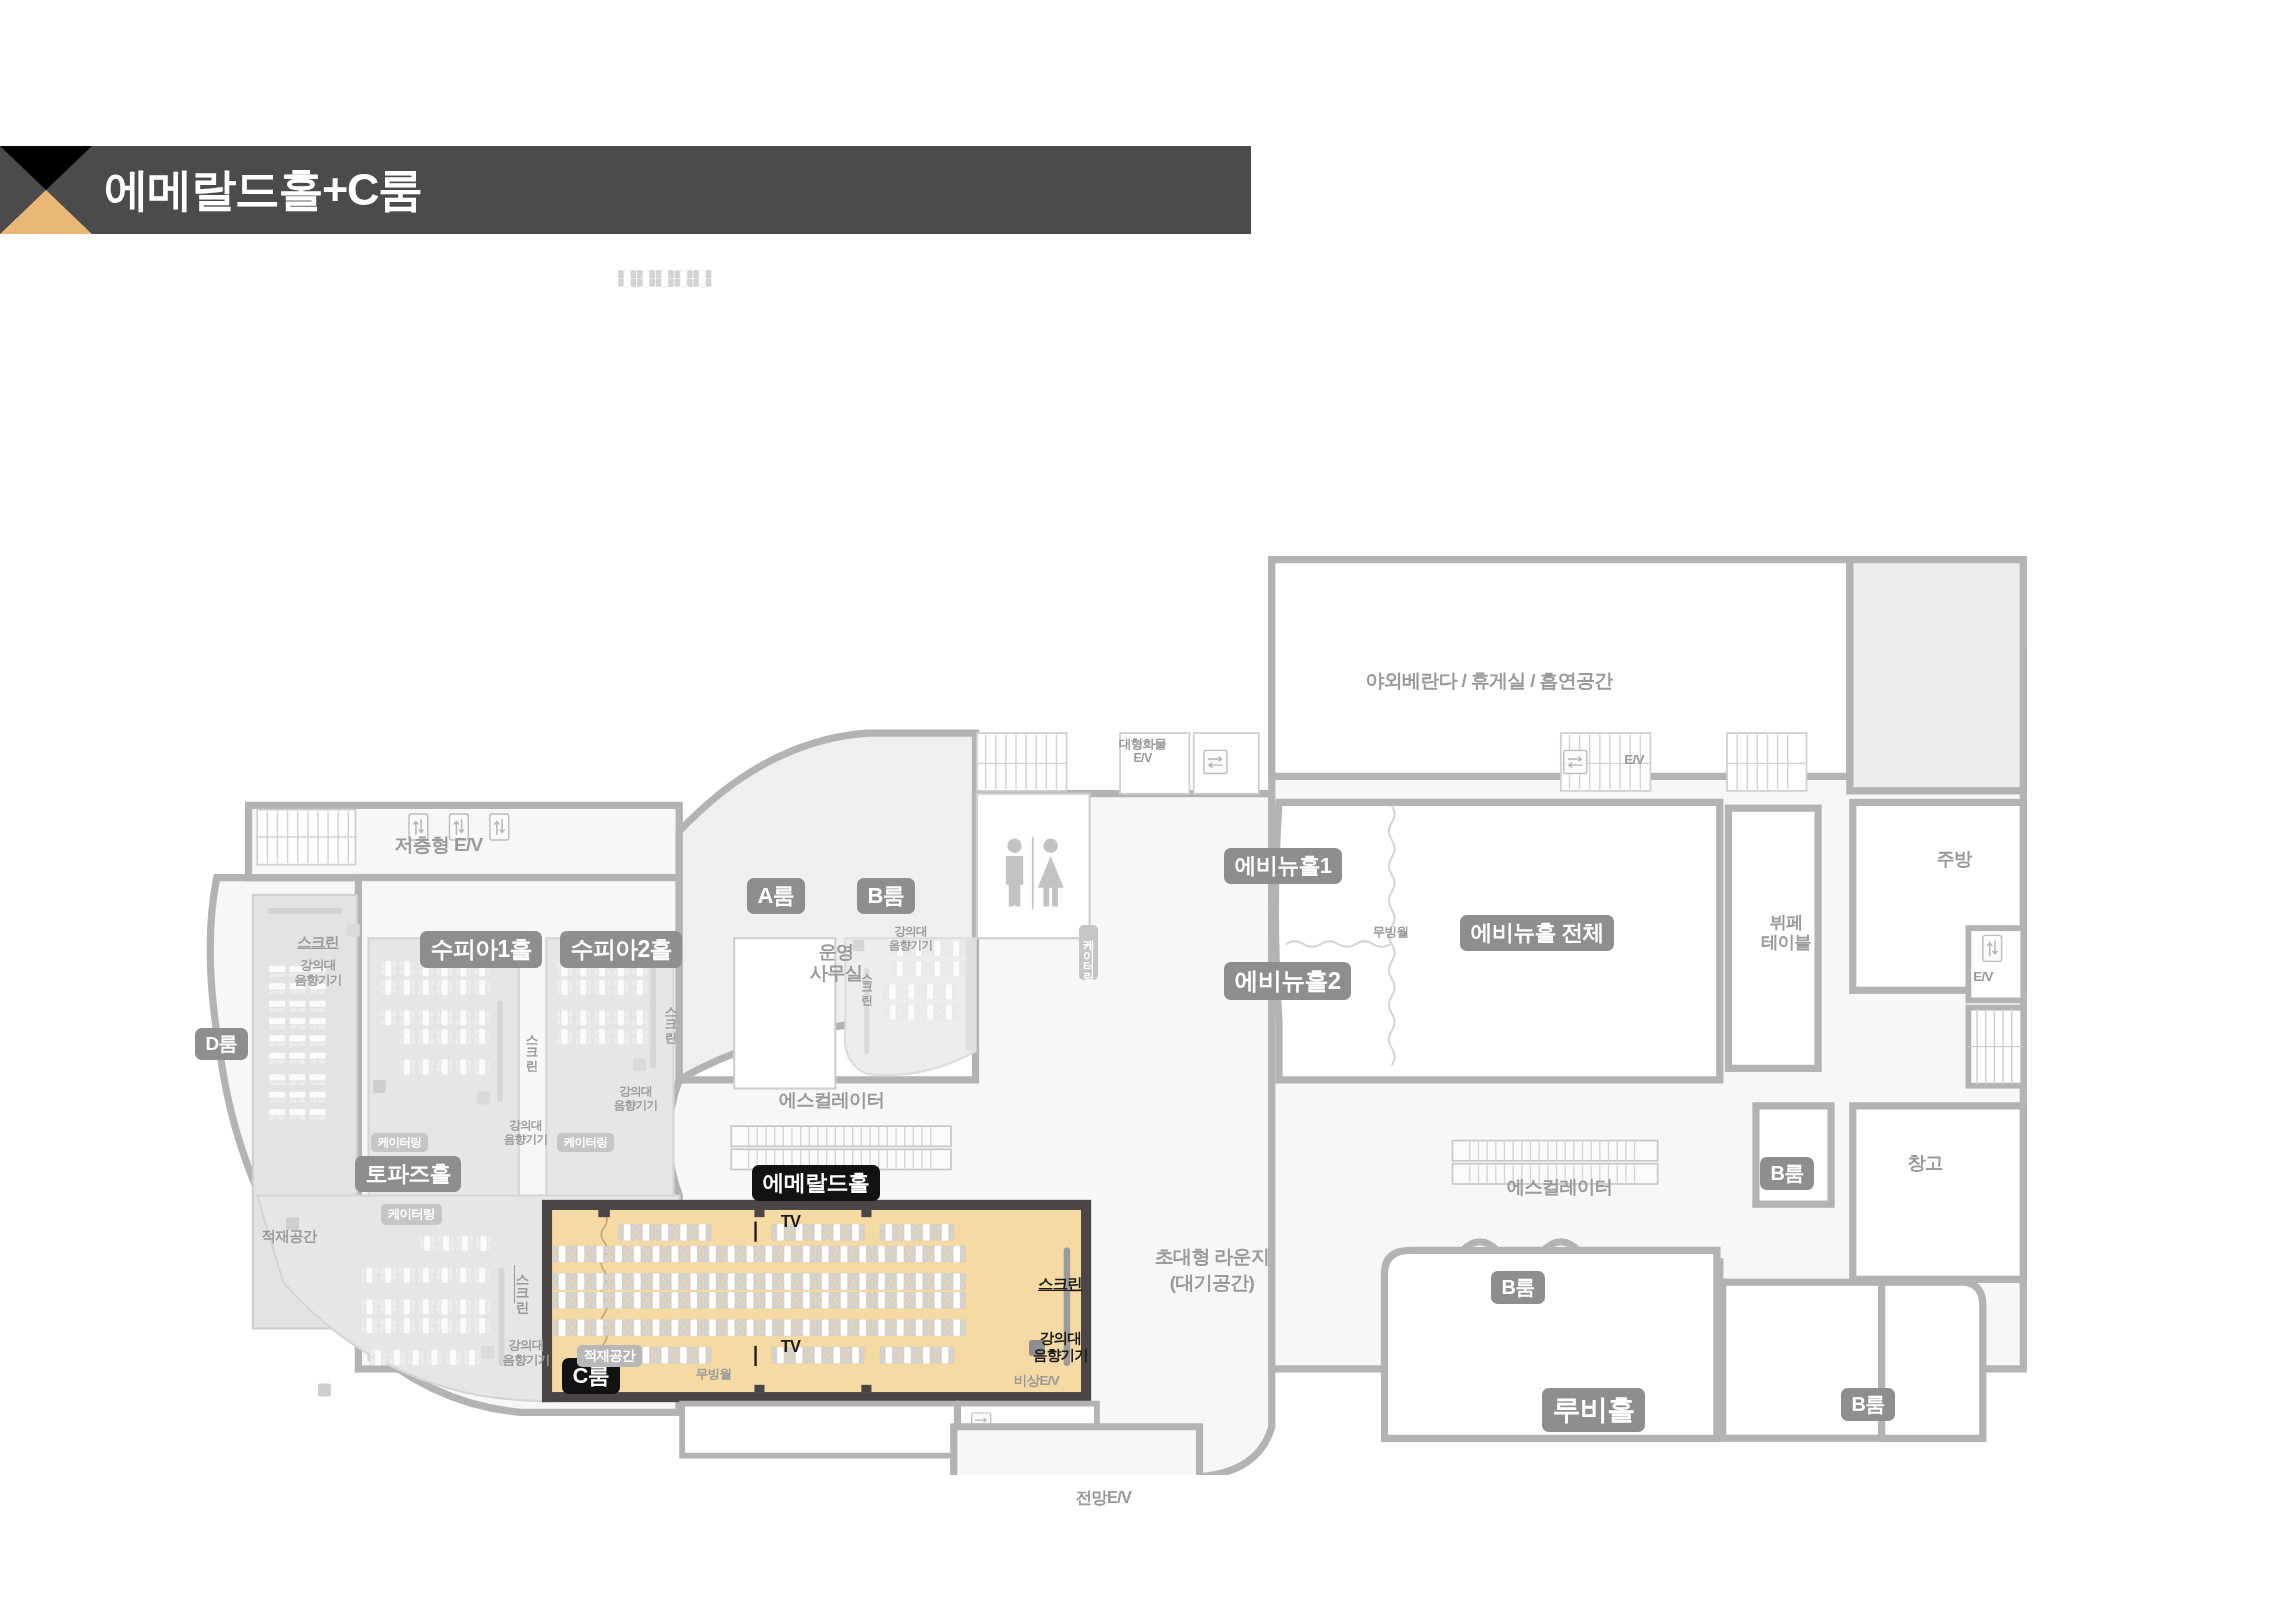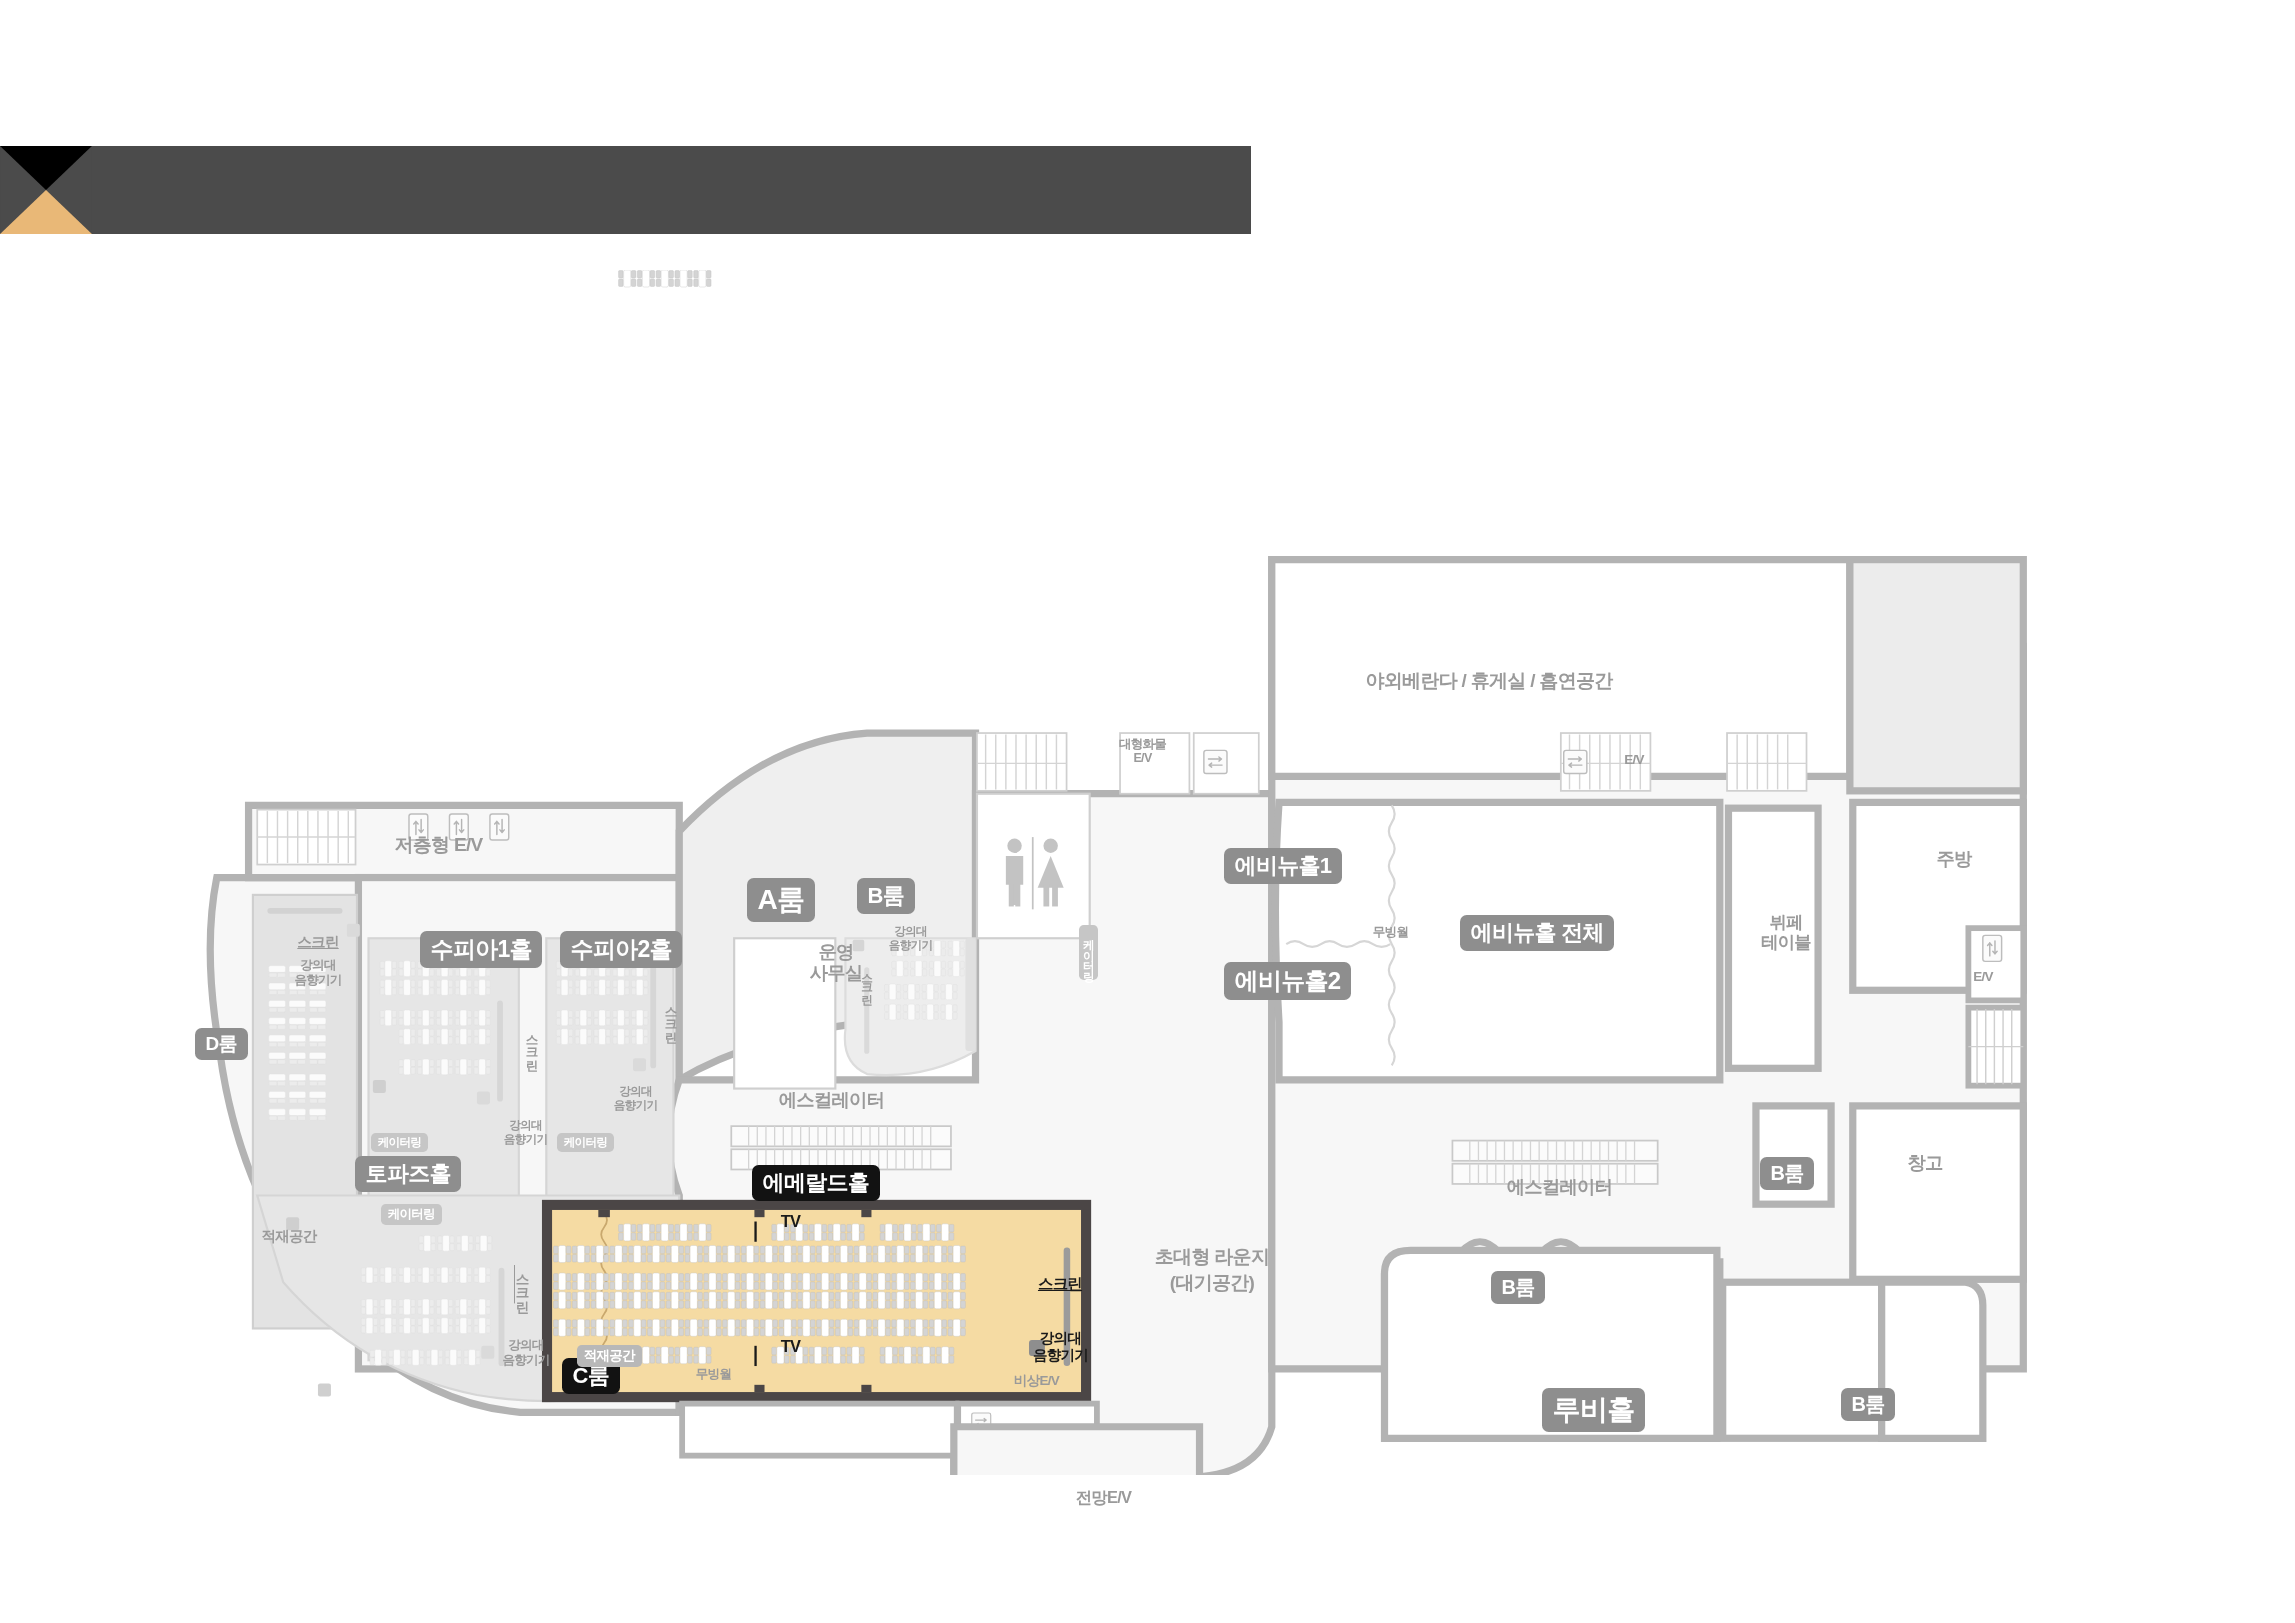--- a/index.html
+++ b/index.html
@@ -29,20 +29,21 @@
 
   
   .txt{position:absolute;color:#9a9a9a;font-weight:bold;letter-spacing:-0.7px;white-space:nowrap;text-align:center;line-height:1.15;}
   .txt.dk{color:#1a1a1a;}
 </style>
 </head>
 <body>
 
 <div id="header">
   <div id="header-inner">
+    <span id="title">에메랄드홀+C룸</span>
   </div>
 </div>
 
 <svg id="logo-mark" viewBox="0 0 190 182">
   <rect x="0" y="0" width="190" height="182" fill="#4b4b4b"></rect>
   <polygon points="0,0 190,0 95,91" fill="#000000"></polygon>
   <polygon points="95,91 190,182 0,182" fill="#e9b877"></polygon>
 </svg>
 
 <div id="plan">
@@ -686,21 +687,21 @@
     </div>
 <div class="pill" style="left:355px;top:886px;font-size:22px;">
       <span>토파즈홀</span>
     </div>
 <div class="pill dark" style="left:752px;top:895px;font-size:22px;">
       <span>에메랄드홀</span>
     </div>
 <div class="pill dark" style="left:562px;top:1088px;font-size:22px;">
       <span>C룸</span>
     </div>
-<div class="pill" style="left:747px;top:608px;font-size:28px;">
+<div class="pill" style="left:747px;top:608px;font-size:22px;">
       <span>A룸</span>
     </div>
 <div class="pill" style="left:857px;top:608px;font-size:22px;">
       <span>B룸</span>
     </div>
 <div class="pill" style="left:1224px;top:578px;font-size:22px;text-align:center;">
       <span>에비뉴홀1</span>
     </div>
 <div class="pill" style="left:1224px;top:692px;font-size:24px;">
       <span>에비뉴홀2</span>

